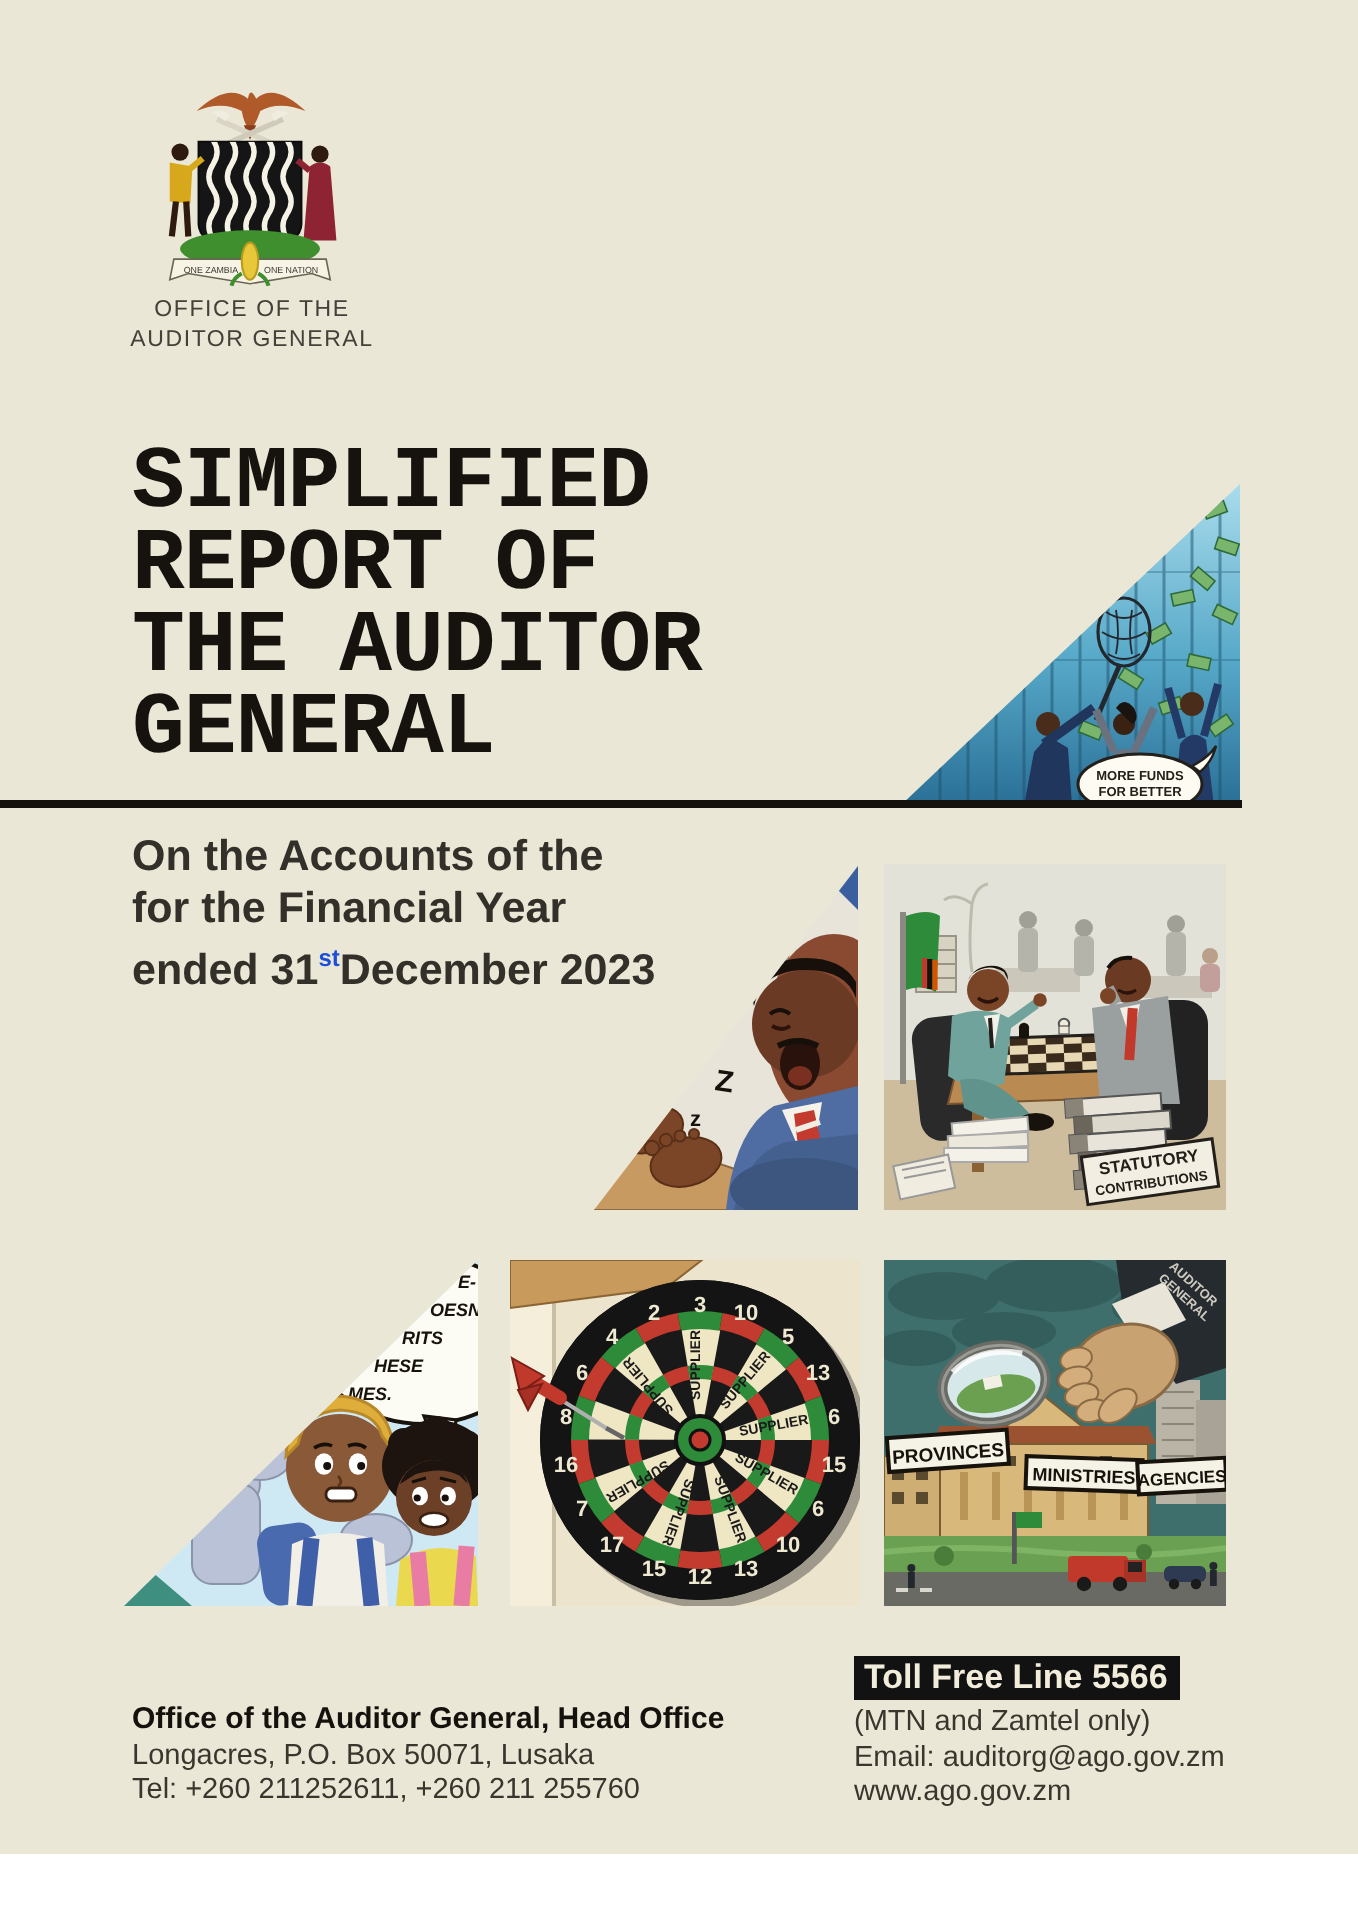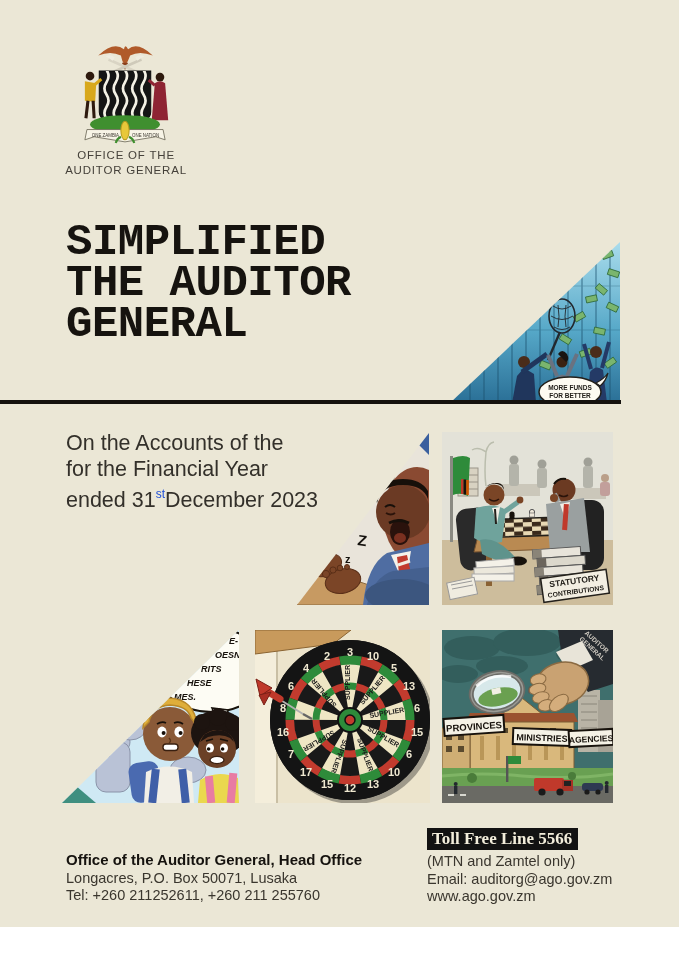--- a/index.html
+++ b/index.html
@@ -14,39 +14,39 @@
 
   
   .title{left:66px;top:222px;width:480px;
          font-family:Liberation Mono, monospace;font-weight:bold;
          font-size:44px;line-height:41px;letter-spacing:-.5px;color:#16130f;}
 
   
   .divider{left:0;top:400px;width:621px;height:4px;background:#15120e;}
 
   
-  .subtitle{left:66px;top:431px;width:330px;font-size:21.5px;line-height:25.5px;
-            color:#33302a;font-weight:400;}
+  .subtitle{left:66px;top:416px;width:330px;font-size:21.5px;line-height:25.5px;
+            color:#33302a;font-weight:700;}
   .ord{color:#1d4ed8;font-size:12px;vertical-align:9px;margin-right:0;}
 
   
   .ill{position:absolute;display:block;}
   .ill-money{left:450px;top:242px;}
   .ill-sleep{left:297px;top:433px;}
   .ill-chess{left:442px;top:432px;}
   .ill-kids{left:62px;top:630px;}
   .ill-dart{left:255px;top:630px;}
   .ill-magnify{left:442px;top:630px;}
 
   
   .footer-left{left:66px;top:831px;width:330px;font-size:14.5px;line-height:17.5px;color:#3a362e;}
   .footer-left .head{font-weight:bold;font-size:15px;color:#15120e;margin-bottom:1px;margin-top:20px;}
   .footer-right{left:427px;top:828px;width:240px;font-size:14.5px;line-height:17.5px;color:#3a362e;}
   .tollfree{display:inline-block;background:#121212;color:#f2eddb;
-            font-family:Liberation Serif, serif;font-weight:bold;
+            font-family:Liberation Sans, sans-serif;font-weight:bold;
             font-size:17px;line-height:19px;padding:1px 6px 2px 5px;margin-bottom:3px;}
   .fline{display:block;}
 
   svg text{font-family:"Liberation Sans",sans-serif;}
   .hand{font-weight:bold;}
 </style>
 </head>
 <body>
 
 <div class="page">
@@ -106,20 +106,21 @@
     </g>
   </svg>
 
   <div class="abs org-name">
     <div>OFFICE OF THE</div>
     <div>AUDITOR GENERAL</div>
   </div>
 
   <div class="abs title">
     <div>SIMPLIFIED</div>
+    <div>REPORT OF</div>
     <div>THE AUDITOR</div>
     <div>GENERAL</div>
   </div>
 
   <svg class="ill ill-money" width="170" height="161" viewBox="0 0 170 161">
     <defs>
       <clipPath id="triMoney">
           <polygon points="170,0 170,161 0,161"></polygon>
         </clipPath>
       <linearGradient id="glassGrad" x1="0" y1="0" x2="0" y2="1">

